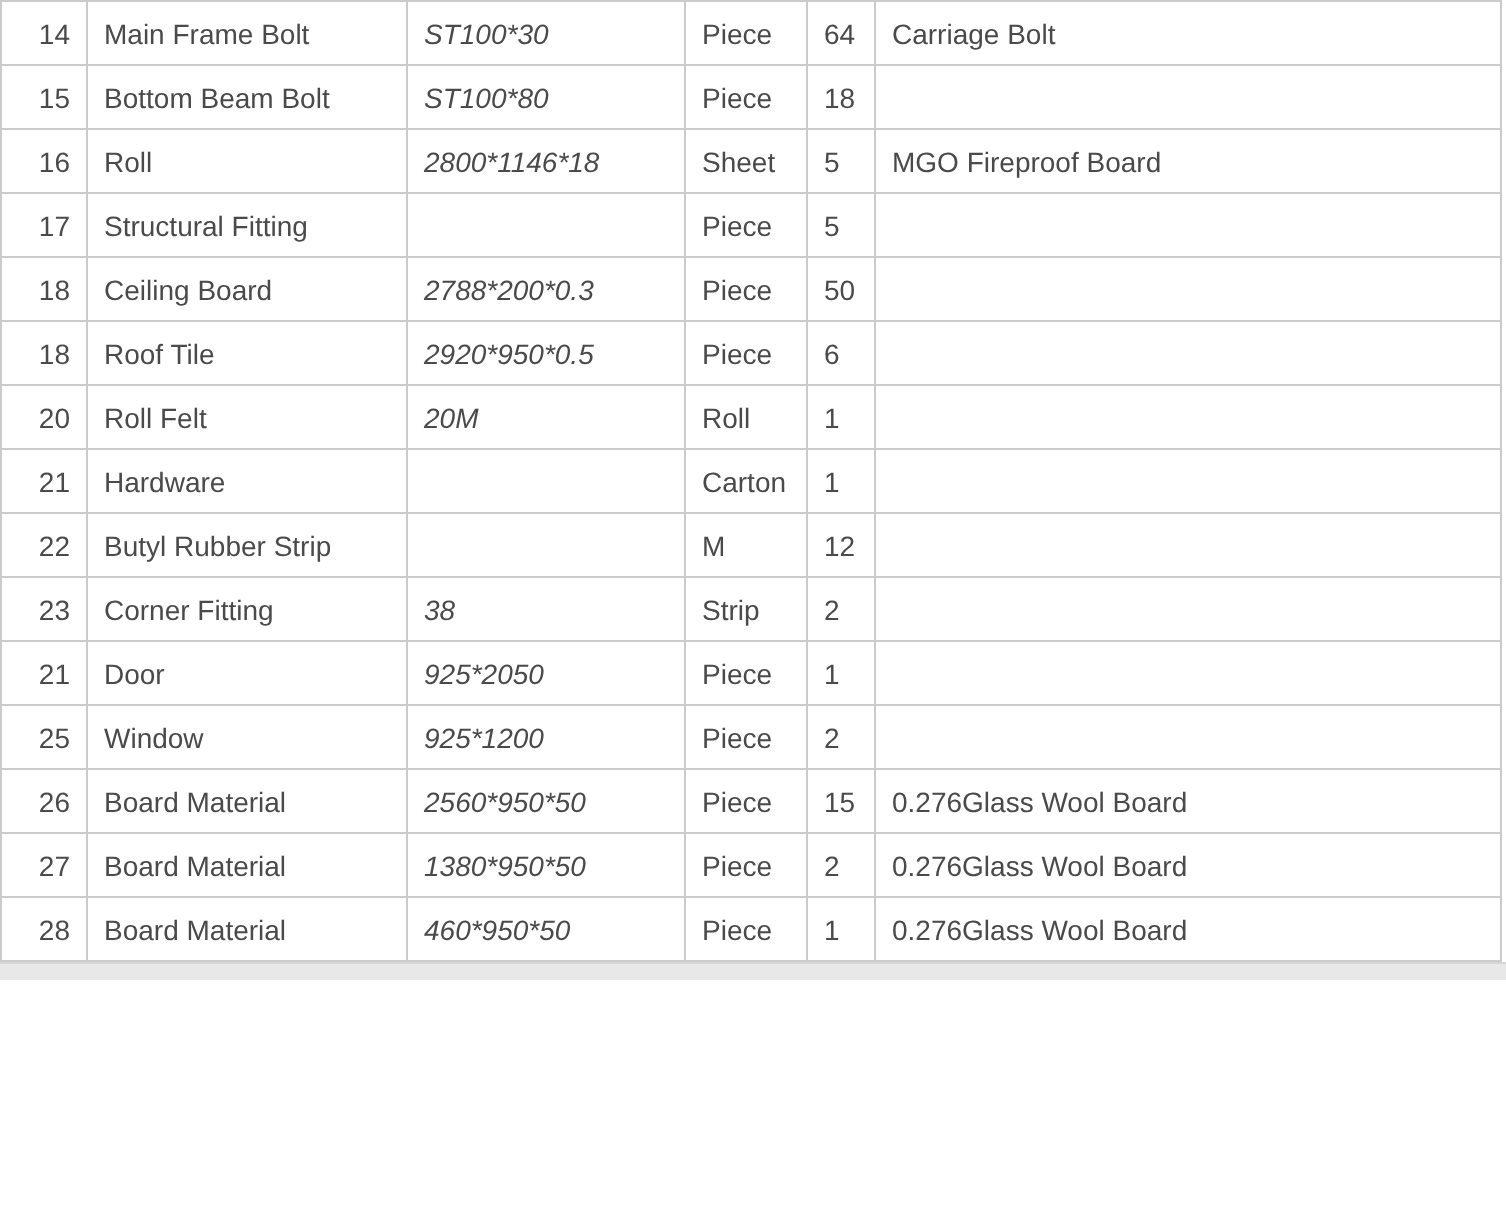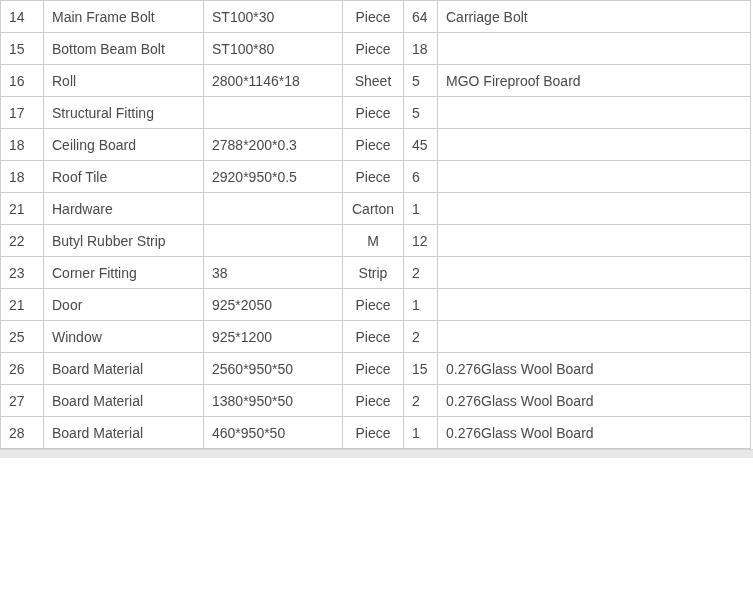--- a/index.html
+++ b/index.html
@@ -29,32 +29,31 @@
   }
   table.parts td {
     border: 1px solid #cccccc;
     vertical-align: top;
     padding: 5.5px 8px;
     line-height: 20px;
     overflow: hidden;
     white-space: normal;
   }
   td.c-no {
-    text-align: left;
+    text-align: right;
     padding-left: 4px;
     padding-right: 4px;
     margin-top: 20px;
   }
   td.c-name { padding-left: 12px; }
-  td.c-size { padding-left: 10px; }
+  td.c-size { padding-left: 10px; font-style: italic; }
   td.c-unit {
     padding-left: 10px;
     padding-right: 10px;
     word-break: break-all;
-    text-align: center;
   }
   td.c-qty {
     padding-left: 10px;
     padding-right: 9px;
     word-break: break-all;
   }
   td.c-note { padding-left: 10px; }
   .footer-strip {
     width: 753px;
     height: 8px;
@@ -107,29 +106,37 @@
     <td class="c-size"></td>
     <td class="c-unit">Piece</td>
     <td class="c-qty">5</td>
     <td class="c-note"></td>
   </tr>
         <tr>
     <td class="c-no">18</td>
     <td class="c-name">Ceiling Board</td>
     <td class="c-size">2788*200*0.3</td>
     <td class="c-unit">Piece</td>
-    <td class="c-qty">45</td>
+    <td class="c-qty">50</td>
     <td class="c-note"></td>
   </tr>
         <tr>
     <td class="c-no">18</td>
     <td class="c-name">Roof Tile</td>
     <td class="c-size">2920*950*0.5</td>
     <td class="c-unit">Piece</td>
     <td class="c-qty">6</td>
+    <td class="c-note"></td>
+  </tr>
+        <tr>
+    <td class="c-no">20</td>
+    <td class="c-name">Roll Felt</td>
+    <td class="c-size">20M</td>
+    <td class="c-unit">Roll</td>
+    <td class="c-qty">1</td>
     <td class="c-note"></td>
   </tr>
         <tr>
     <td class="c-no">21</td>
     <td class="c-name">Hardware</td>
     <td class="c-size"></td>
     <td class="c-unit">Carton</td>
     <td class="c-qty">1</td>
     <td class="c-note"></td>
   </tr>

